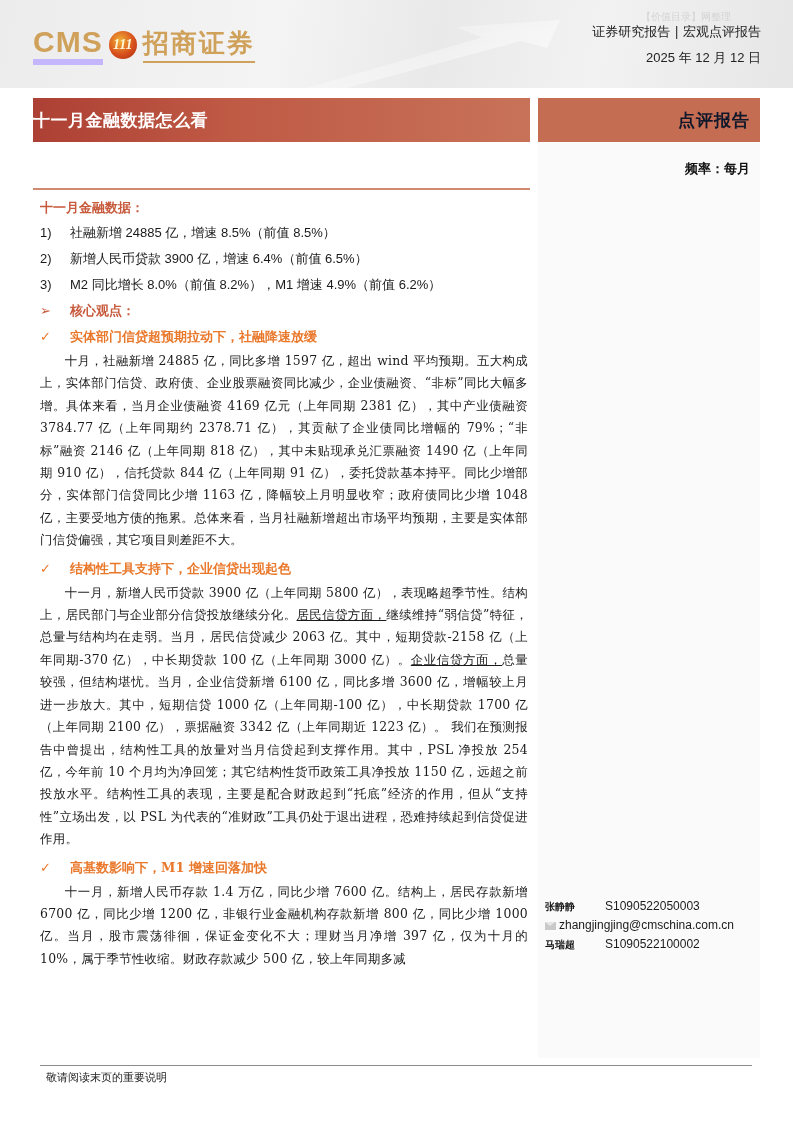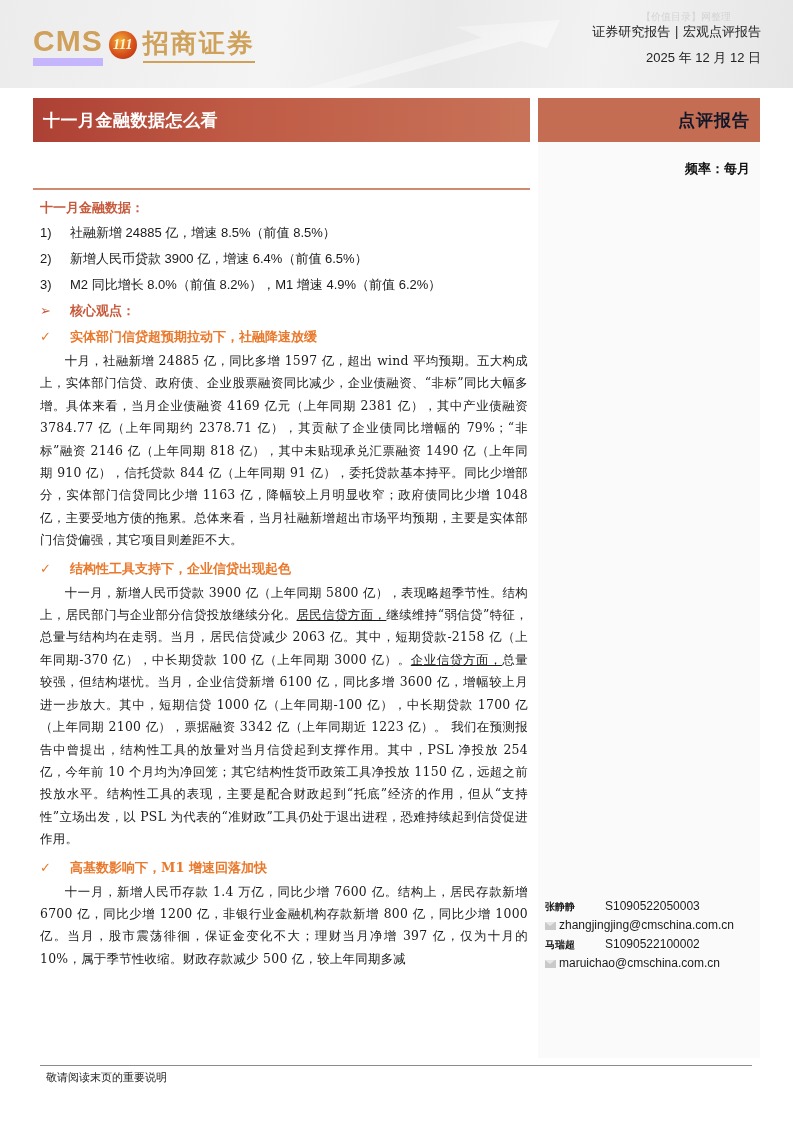--- a/index.html
+++ b/index.html
@@ -14,21 +14,21 @@
     background: linear-gradient(100deg, #ececec 0%, #f4f4f4 35%, #e9e9e9 55%, #f2f2f2 75%, #e6e6e6 100%);
   }
   .header-band .arrow-shape {
     position: absolute; left: 300px; top: 20px; width: 260px; height: 70px;
     background: linear-gradient(160deg, rgba(255,255,255,0.0), rgba(255,255,255,0.7));
     clip-path: polygon(0 100%, 70% 25%, 60% 10%, 100% 0, 95% 40%, 85% 30%, 15% 100%);
   }
   .logo { position: absolute; left: 33px; top: 25px; height: 40px; display: flex; align-items: center; }
   .logo-cms {
     font-family: "Liberation Sans", sans-serif; font-weight: bold; font-size: 30px;
-    color: #cfa15a; letter-spacing: 1px; border-bottom: 8px solid #c4b5fd; line-height: 34px;
+    color: #cfa15a; letter-spacing: 1px; border-bottom: 6px solid #c4b5fd; line-height: 34px;
   }
   .logo-badge {
     width: 28px; height: 28px; border-radius: 50%; margin: 0 6px 0 6px;
     background: radial-gradient(circle at 40% 35%, #f1b136 0%, #d8501d 55%, #a52a12 100%);
     color: #fff7d9; font-family: "Liberation Serif", serif; font-style: italic; font-weight: bold;
     font-size: 14px; display: flex; align-items: center; justify-content: center;
   }
   .logo-cn {
     font-family: Liberation Serif, serif; font-weight: bold; font-size: 26px; color: #cfa15a;
     border-bottom: 2px solid #cfa15a; line-height: 34px; letter-spacing: 2px;
@@ -36,21 +36,21 @@
   .hdr-right { position: absolute; right: 32px; top: 22px; text-align: right; }
   .hdr-watermark { position: absolute; right: 62px; top: 10px; font-size: 10px; color: #d4d4d4; font-family: "Liberation Sans", sans-serif; }
   .hdr-type { font-size: 13px; color: #222; line-height: 20px; margin-left: 36px; }
   .hdr-date { font-size: 13px; color: #222; line-height: 20px; font-family: "Liberation Sans", sans-serif; margin-top: 6px; }
 
   .title-bar {
     position: absolute; left: 33px; top: 98px; width: 497px; height: 44px;
     background: linear-gradient(90deg, #ad4034 0%, #bf5a45 40%, #c87359 100%);
     display: flex; align-items: center;
   }
-  .title-text { color: #ffffff; font-size: 17px; font-weight: bold; padding-left: 10px; letter-spacing: 0.5px; }
+  .title-text { color: #ffffff; font-size: 17px; font-weight: bold; letter-spacing: 0.5px; }
   .side-panel {
     position: absolute; left: 538px; top: 98px; width: 222px; height: 960px;
     background: #fafafa;
   }
   .side-bar {
     position: absolute; left: 538px; top: 98px; width: 222px; height: 44px;
     background: #c46d53; display: flex; align-items: center; justify-content: flex-end;
   }
   .side-bar-text { color: #0f172a; font-size: 17px; font-weight: bold; padding-right: 10px; letter-spacing: 1px; }
   .freq { position: absolute; left: 538px; top: 160px; width: 212px; text-align: right; font-size: 13px; font-weight: bold; color: #111; }
@@ -154,20 +154,16 @@
     <span>S1090522050003</span>
   </div>
   <div class="author-row">
     <span class="mail-icon"></span>
     <span>zhangjingjing@cmschina.com.cn</span>
   </div>
   <div class="author-row">
     <span class="author-name">马瑞超</span>
     <span>S1090522100002</span>
   </div>
-  <div class="author-row">
-    <span class="mail-icon"></span>
-    <span>maruichao@cmschina.com.cn</span>
-  </div>
 </div>
 
 <div class="footer-rule"></div>
 <div class="footer-text">敬请阅读末页的重要说明</div>
 
 </body></html>

